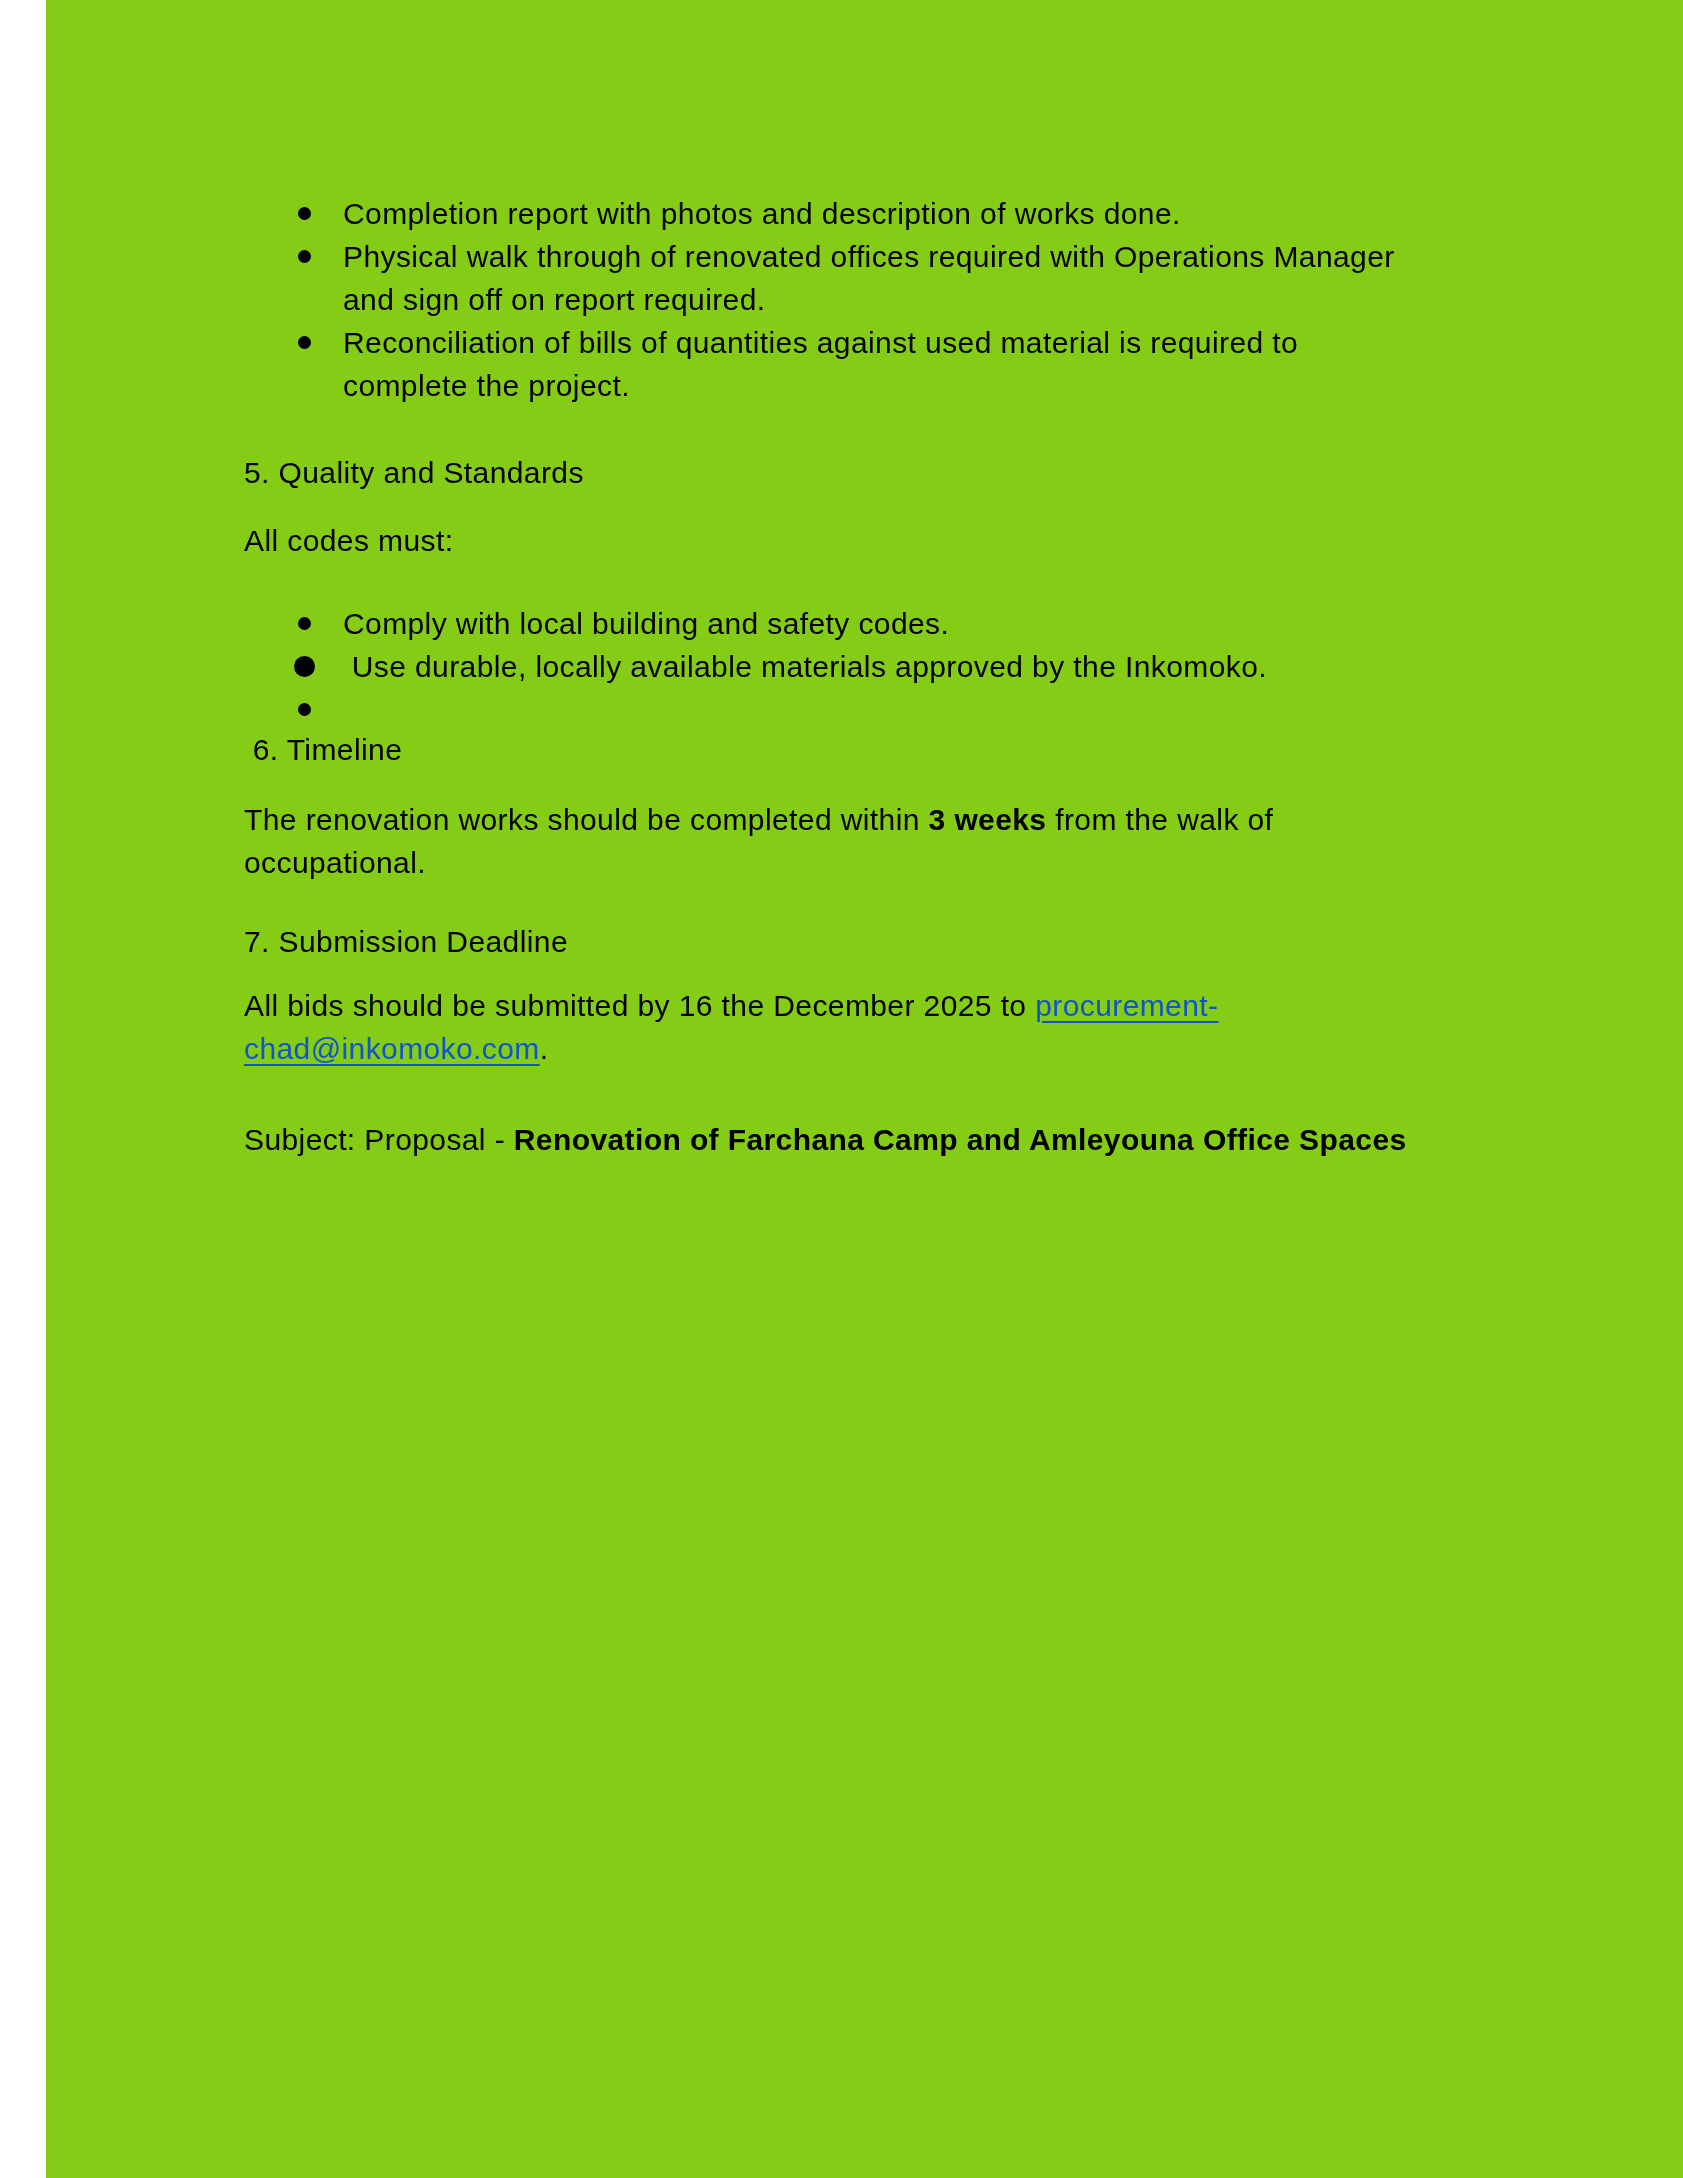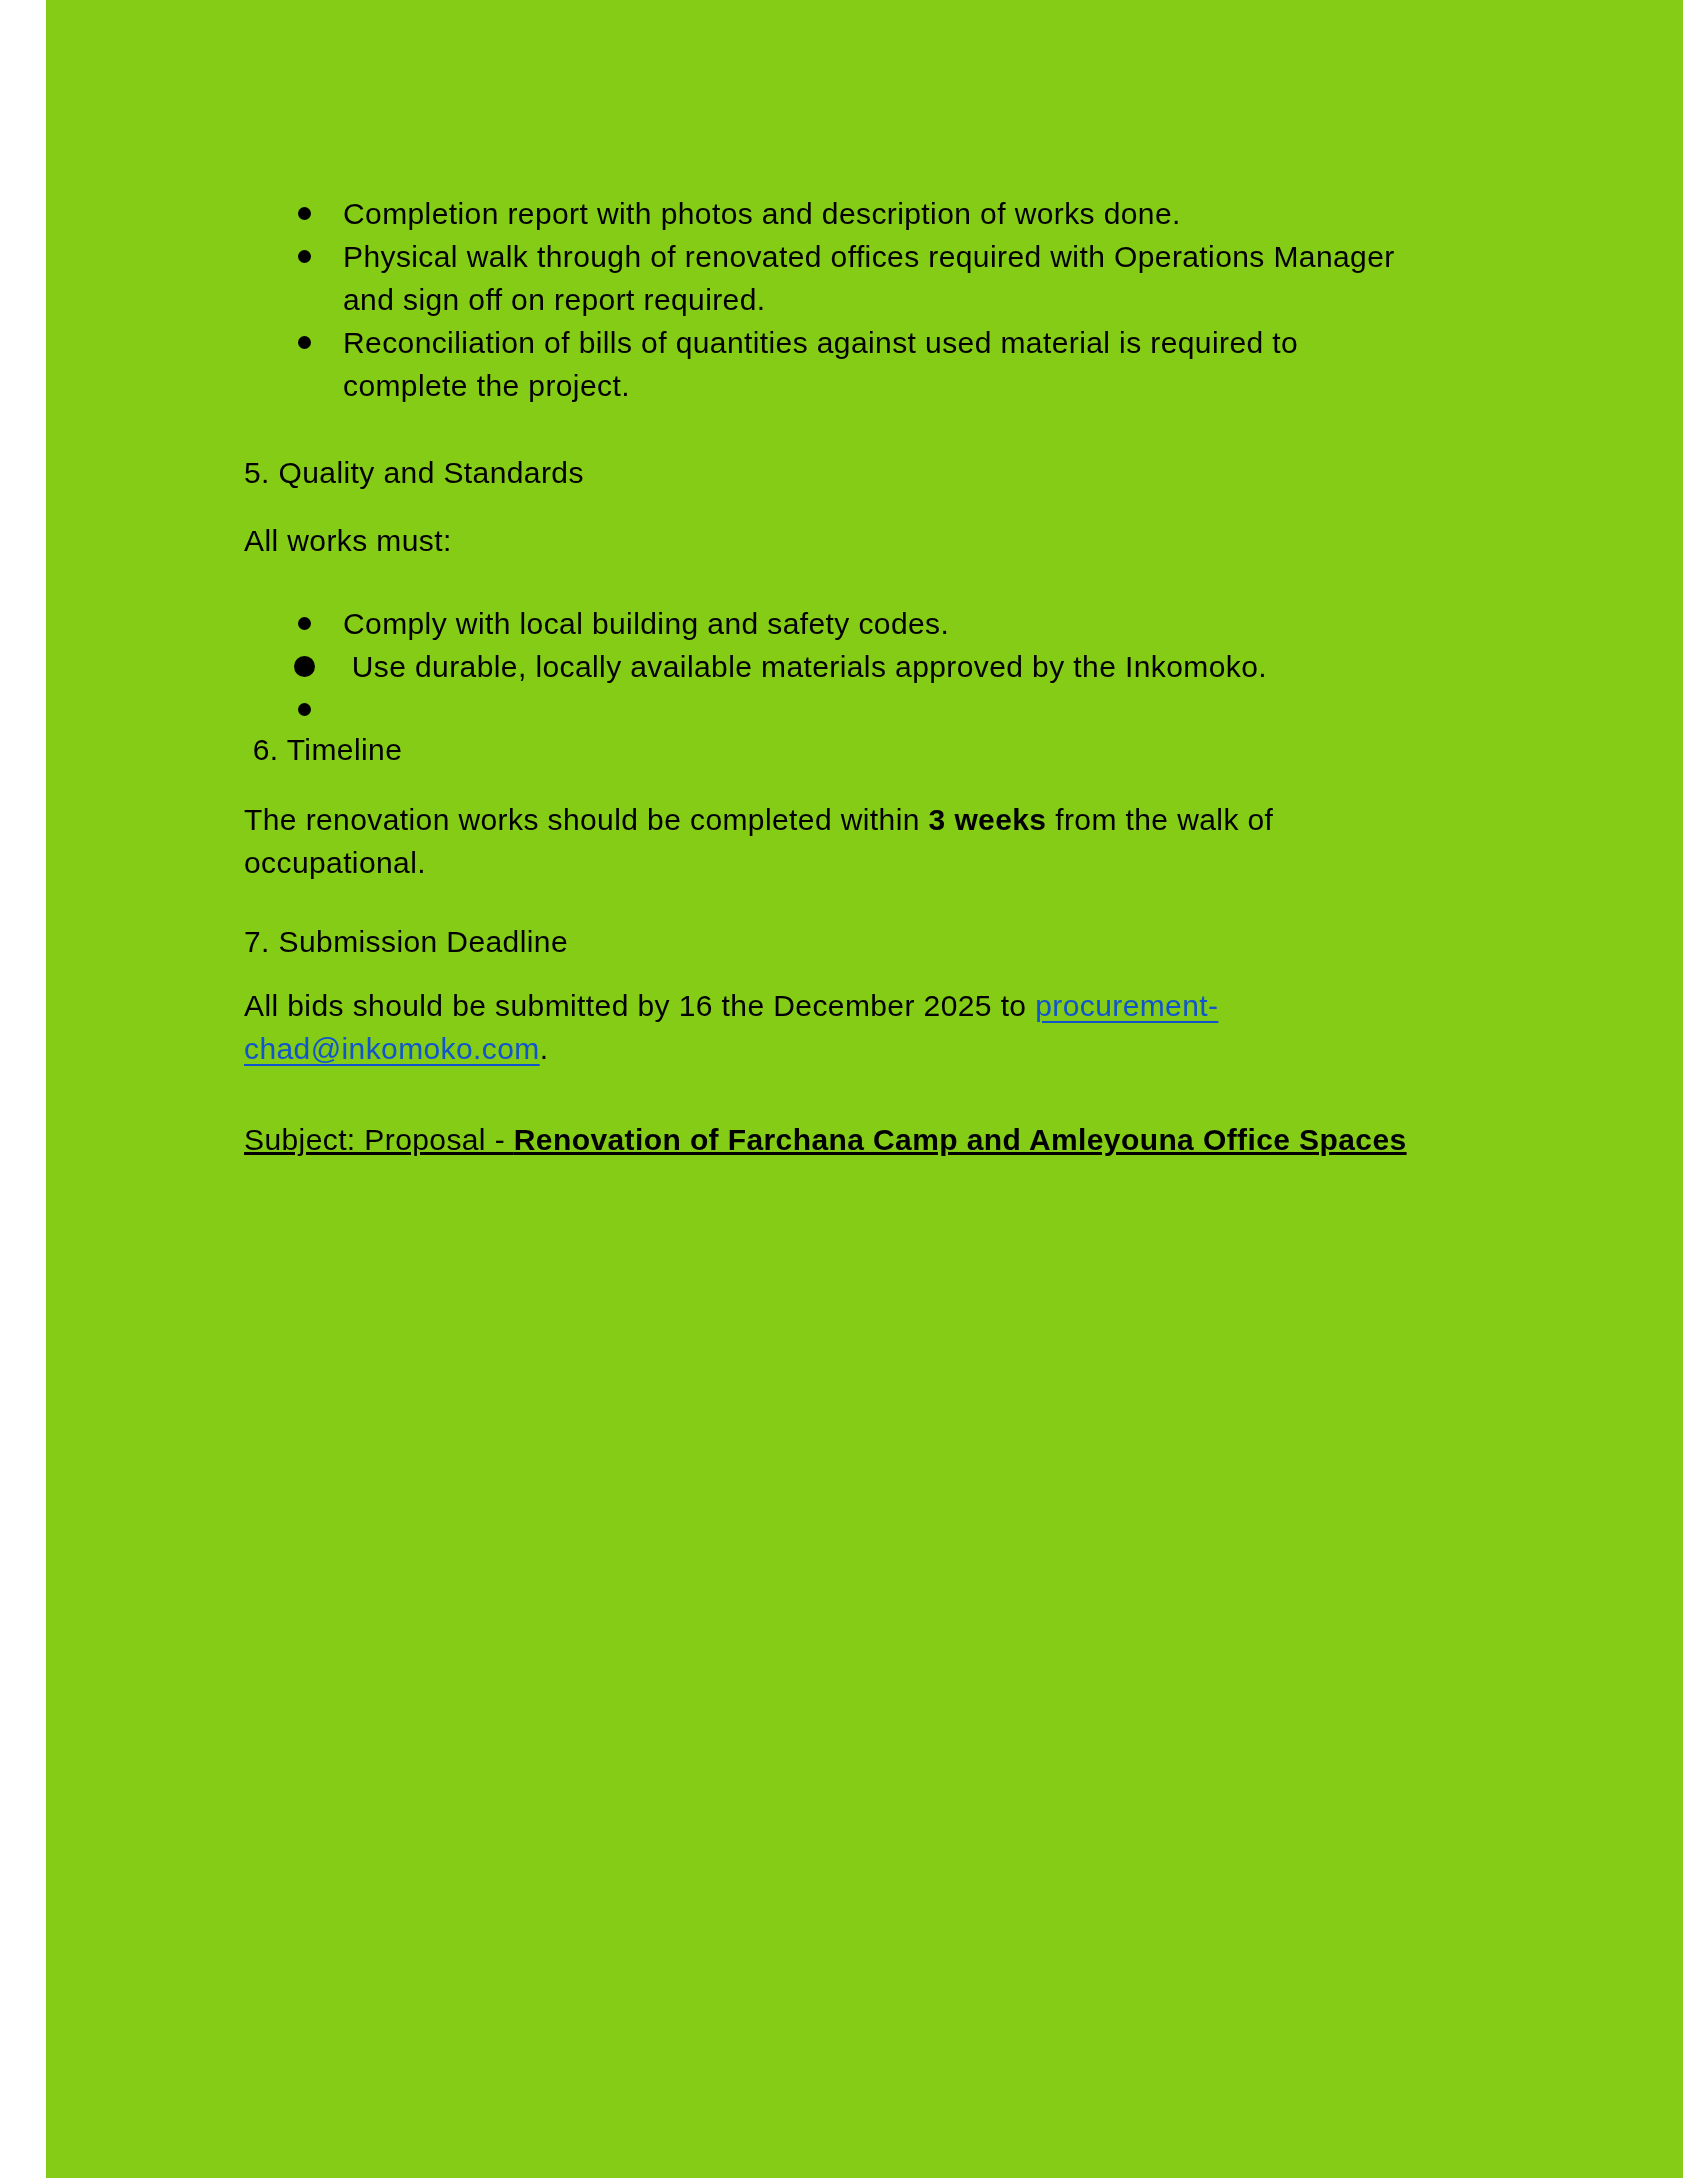--- a/index.html
+++ b/index.html
@@ -29,21 +29,21 @@
   .heading{font-weight:400;margin:0;white-space:pre-wrap;}
   .para{margin:0;}
   b{font-weight:700;}
   a{color:#1155cc;text-decoration:underline;text-decoration-thickness:2px;text-underline-offset:5px;}
   .mb21{margin-bottom:21px;}
   .mb25{margin-bottom:25px;}
   .mb27{margin-bottom:27px;}
   .mb36{margin-bottom:36px;}
   .mb40{margin-bottom:40px;}
   .mb44{margin-bottom:44px;}
-  .mt48{margin-top:48px;text-decoration:underline;}
+  .mt48{margin-top:48px;}
 </style>
 </head>
 <body>
 
 <div class="page">
 
   <ul class="list mb44">
     <li>
       <span class="dot"></span>
       <span class="txt">Completion report with photos and description of works done.</span>
@@ -55,21 +55,21 @@
     </li>
     <li>
       <span class="dot"></span>
       <span class="txt">Reconciliation of bills of quantities against used material is required to</span><br>
       <span class="txt">complete the project.</span>
     </li>
   </ul>
 
   <div class="heading mb25">5. Quality and Standards</div>
 
-  <p class="para mb40">All works must:</p>
+  <p class="para mb40">All codes must:</p>
 
   <ul class="list mb40">
     <li>
       <span class="dot"></span>
       <span class="txt">Comply with local building and safety codes.</span>
     </li>
     <li class="big">
       <span class="dot"></span>
       <span class="txt"> Use durable, locally available materials approved by the Inkomoko.</span>
     </li>

